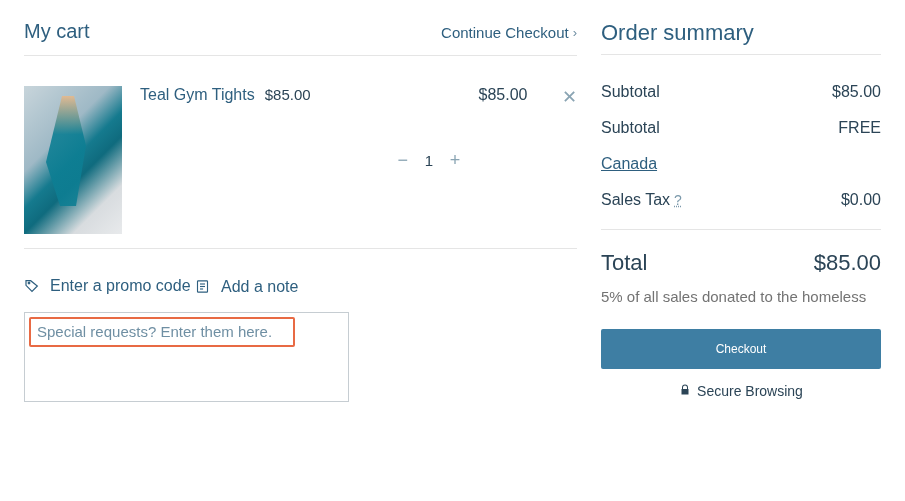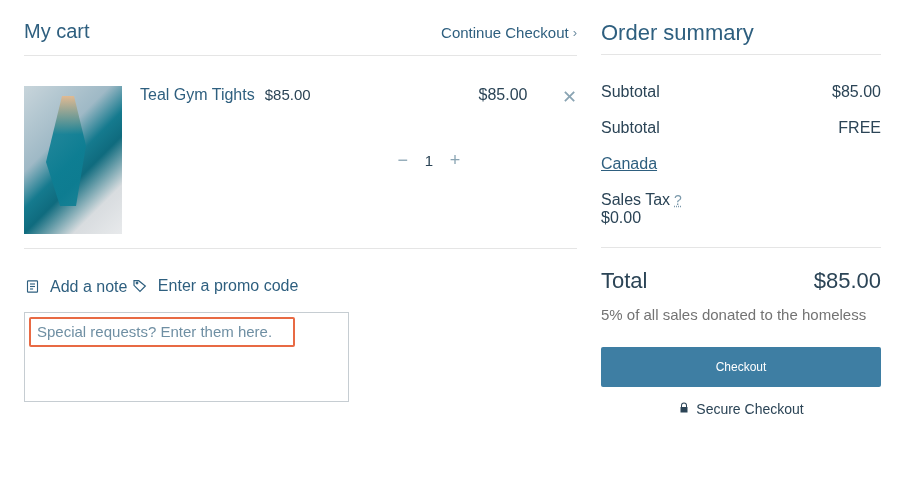--- a/index.html
+++ b/index.html
@@ -174,21 +174,21 @@
       border-bottom: 1px solid #e5e5e5;
       padding-bottom: 20px;
     }
     .srow {
       display: flex;
       justify-content: space-between;
       font-size: 16px;
       color: #2b4456;
       margin-bottom: 18px;
     }
-    .srow:last-child { margin-bottom: 0; flex-direction: column; }
+    .srow:last-child { margin-bottom: 0; }
     .country-link {
       text-decoration: underline;
       color: #2e5f7f;
       cursor: pointer;
       font-size: 16px;
       display: inline-block;
       margin-top: -10px;
       margin-bottom: 18px;
     }
     .tax-q {
@@ -250,44 +250,44 @@
         <div class="product-name">Teal Gym Tights</div>
         <div class="product-price">$85.00</div>
       </div>
       <div class="qty-controls">
         <span class="qty-btn">−</span>
         <span class="qty-val">1</span>
         <span class="qty-btn">+</span>
       </div>
       <div class="line-price">$85.00</div>
       <div class="remove-x">✕</div>
+    </div>
+
+    <div class="action-link">
+      <span class="icon">
+        <svg width="16" height="16" viewBox="0 0 24 24" fill="none" stroke="#2e5f7f" stroke-width="1.8">
+            <path d="M20 12l-8 8-9-9V4h7l10 8z"></path>
+            <circle cx="7.5" cy="7.5" r="1.2"></circle>
+          </svg>
+      </span>
+      <span>Enter a promo code</span>
     </div>
 
     <div class="action-link second">
       <span class="icon">
         <svg width="15" height="15" viewBox="0 0 24 24" fill="none" stroke="#2e5f7f" stroke-width="1.8">
             <rect x="4" y="3" width="16" height="18" rx="1"></rect>
             <line x1="8" y1="8" x2="16" y2="8"></line>
             <line x1="8" y1="12" x2="16" y2="12"></line>
             <line x1="8" y1="16" x2="13" y2="16"></line>
           </svg>
       </span>
       <span>Add a note</span>
     </div>
 
-    <div class="action-link">
-      <span class="icon">
-        <svg width="16" height="16" viewBox="0 0 24 24" fill="none" stroke="#2e5f7f" stroke-width="1.8">
-            <path d="M20 12l-8 8-9-9V4h7l10 8z"></path>
-            <circle cx="7.5" cy="7.5" r="1.2"></circle>
-          </svg>
-      </span>
-      <span>Enter a promo code</span>
-    </div>
-
     <div class="note-box-wrap">
       <span class="note-highlight">
         <input type="text" placeholder="Special requests? Enter them here." style="">
       </span>
     </div>
   </div>
 
   <div class="right">
     <div class="summary-title">Order summary</div>
 
@@ -317,16 +317,16 @@
     <div class="donation">5% of all sales donated to the homeless</div>
 
     <button class="checkout-btn">Checkout</button>
 
     <div class="secure">
       <span>
         <svg width="12" height="12" viewBox="0 0 24 24" fill="#2b4456">
             <path d="M6 10V7a6 6 0 1 1 12 0v3h1v11H5V10h1zm2 0h8V7a4 4 0 1 0-8 0v3z"></path>
           </svg>
       </span>
-      <span>Secure Checkout</span>
+      <span>Secure Browsing</span>
     </div>
   </div>
 </div>
 
 </body></html>

